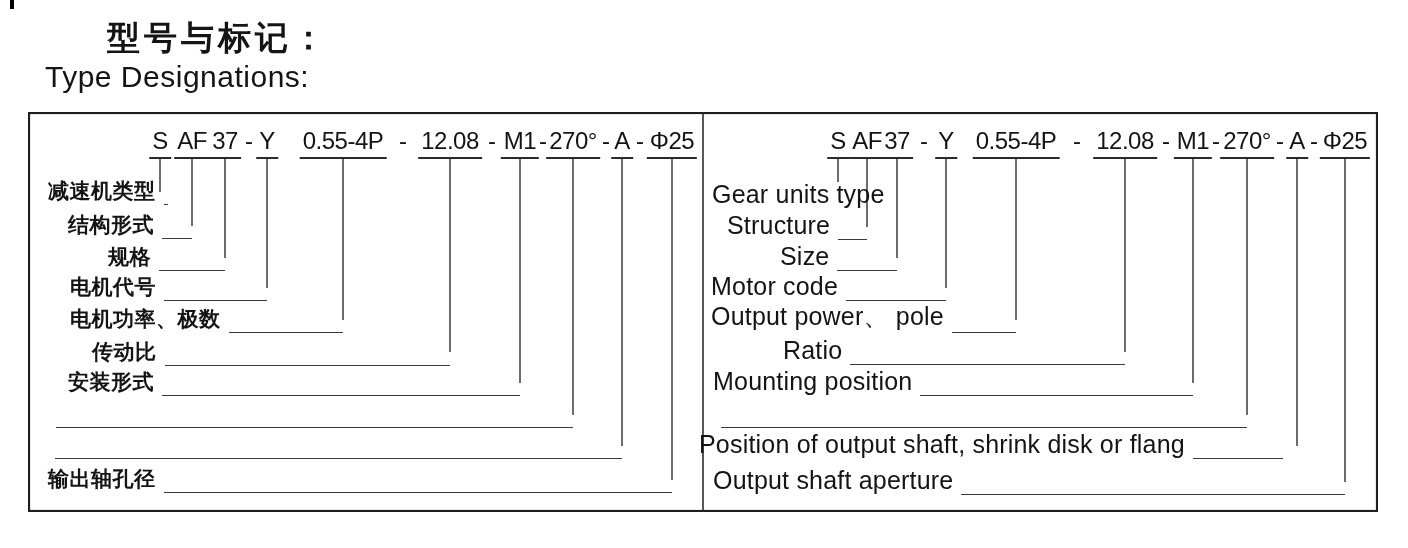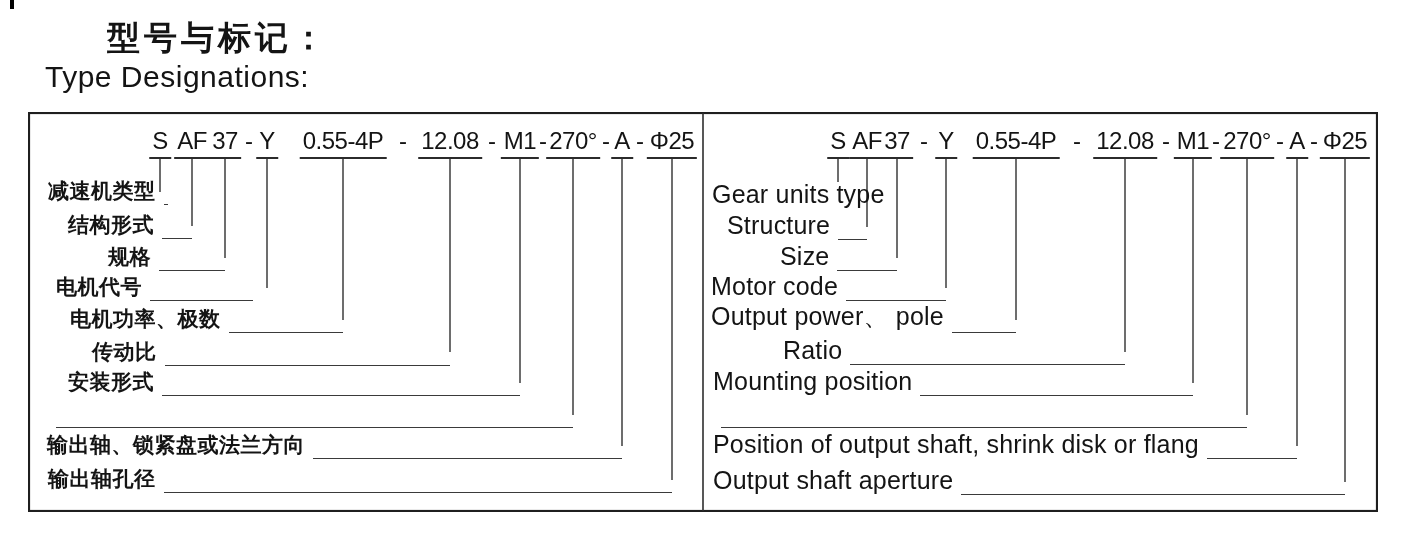--- a/index.html
+++ b/index.html
@@ -114,41 +114,40 @@
       <div class="line"></div>
   </div>
   <div class="row" style="left:40px;top:101px;width:124px">
     <span class="lbl-cn">结构形式</span>
       <div class="line"></div>
   </div>
   <div class="row" style="left:80px;top:133px;width:117px">
     <span class="lbl-cn">规格</span>
       <div class="line"></div>
   </div>
-  <div class="row" style="left:28px;top:163px;width:197px">
+  <div class="row" style="left:42px;top:163px;width:197px">
     <span class="lbl-cn">电机代号</span>
       <div class="line"></div>
   </div>
   <div class="row" style="left:42px;top:195px;width:273px">
     <span class="lbl-cn">电机功率、极数</span>
       <div class="line"></div>
   </div>
   <div class="row" style="left:64px;top:228px;width:358px">
     <span class="lbl-cn">传动比</span>
       <div class="line"></div>
   </div>
   <div class="row" style="left:40px;top:258px;width:452px">
     <span class="lbl-cn">安装形式</span>
       <div class="line"></div>
   </div>
   <div class="row" style="left:20px;top:290px;width:525px">
       <div class="line"></div>
   </div>
   <div class="row" style="left:19px;top:321px;width:575px">
-    <span class="lbl-cn">输出轴、锁紧盘或法兰方向</span>
       <div class="line"></div>
   </div>
   <div class="row" style="left:20px;top:355px;width:624px">
     <span class="lbl-cn">输出轴孔径</span>
       <div class="line"></div>
   </div>
 
   <div class="row" style="left:684px;top:71px">
     <span class="lbl-en">Gear units type</span>
   </div>
@@ -172,21 +171,21 @@
     <span class="lbl-en">Ratio</span>
       <div class="line"></div>
   </div>
   <div class="row" style="left:685px;top:258px;width:480px">
     <span class="lbl-en">Mounting position</span>
       <div class="line"></div>
   </div>
   <div class="row" style="left:685px;top:290px;width:534px">
       <div class="line"></div>
   </div>
-  <div class="row" style="left:685px;top:321px;width:584px">
+  <div class="row" style="left:671px;top:321px;width:584px">
     <span class="lbl-en">Position of output shaft, shrink disk or flang</span>
       <div class="line"></div>
   </div>
   <div class="row" style="left:685px;top:357px;width:632px">
     <span class="lbl-en">Output shaft aperture</span>
       <div class="line"></div>
   </div>
 
 </div>
 

